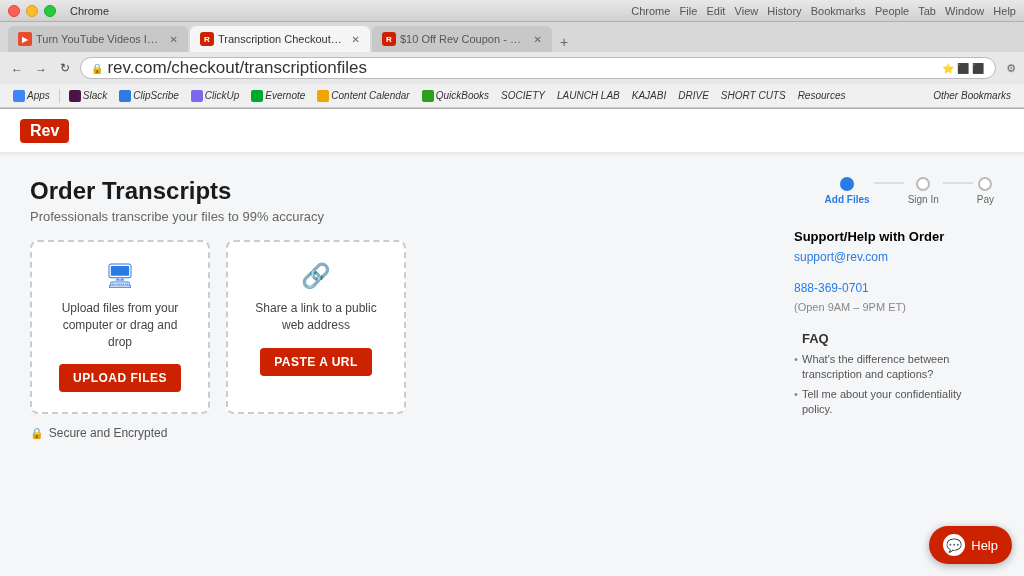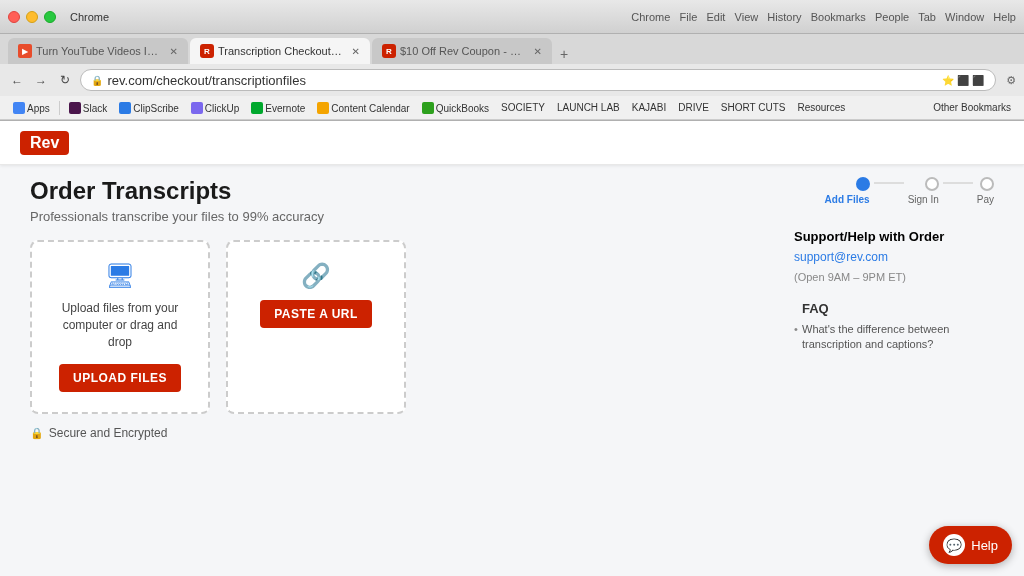--- a/index.html
+++ b/index.html
@@ -1,20 +1,20 @@
 <!DOCTYPE html>
 <html><head>
   <meta charset="utf-8">
   <style>
     * { margin: 0; padding: 0; box-sizing: border-box; }
     body { font-family: -apple-system, BlinkMacSystemFont, 'Segoe UI', Arial, sans-serif; background: #f0f2f5; width: 1024px; height: 576px; overflow: hidden; }
 
     
     .os-bar {
-      height: 34px;
+      height: 22px;
       background: linear-gradient(to bottom, #e8e8e8, #d0d0d0);
       display: flex;
       align-items: center;
       padding: 0 8px;
       gap: 6px;
       border-bottom: 1px solid #b0b0b0;
     }
     .os-bar-dot { width: 12px; height: 12px; border-radius: 50%; }
     .os-bar-dot.red { background: #ff5f57; border: 1px solid #e0443e; }
     .os-bar-dot.yellow { background: #febc2e; border: 1px solid #d4a017; }
@@ -72,44 +72,45 @@
       border: 1px solid #bbb;
       border-radius: 11px;
       display: flex;
       align-items: center;
       padding: 0 10px;
       font-size: 11px;
       color: #333;
       gap: 4px;
     }
     .address-lock { color: #444; font-size: 10px; }
-    .address-text { font-size: 13px; color: #333; }
+    .address-text { font-size: 17px; color: #333; }
     .address-icons { margin-left: auto; display: flex; gap: 4px; color: #666; font-size: 10px; }
 
     
     .bookmarks-bar {
       background: #f0f0f0;
       border-bottom: 1px solid #ccc;
       display: flex;
       align-items: center;
       padding: 2px 8px;
       gap: 2px;
       height: 24px;
       overflow: hidden;
     }
     .bookmark-item {
       display: flex;
-      align-items: flex-end;
+      align-items: center;
       gap: 2px;
       padding: 1px 5px;
       border-radius: 3px;
       font-size: 10px;
       color: #333;
       cursor: pointer;
       white-space: nowrap;
+      font-style: italic;
     }
     .bm-icon { width: 12px; height: 12px; background: #888; border-radius: 2px; flex-shrink: 0; }
     .bm-icon.apps { background: #4285f4; }
 
     
     .page { background: #f5f6f8; height: calc(576px - 22px - 30px - 32px - 24px); display: flex; flex-direction: column; overflow: hidden; }
 
     
     .rev-header {
       background: white;
@@ -126,21 +127,21 @@
       font-weight: bold;
       font-size: 16px;
       padding: 3px 10px;
       border-radius: 4px;
     }
 
     
     .main-content {
       flex: 1;
       display: flex;
-      padding: 12px 30px;
+      padding: 24px 30px;
       gap: 60px;
       overflow: hidden;
     }
 
     
     .left-section { flex: 1; }
 
     .page-title {
       font-size: 24px;
       font-weight: 600;
@@ -232,40 +233,40 @@
     .steps-row {
       display: flex;
       align-items: center;
       justify-content: flex-end;
       gap: 4px;
       margin-bottom: 24px;
     }
     .step-item {
       display: flex;
       flex-direction: column;
-      align-items: flex-end;
+      align-items: center;
       gap: 3px;
     }
     .step-circle {
       width: 14px;
       height: 14px;
       border-radius: 50%;
       border: 2px solid #ccc;
       background: white;
     }
     .step-circle.active { background: #2b7be5; border-color: #2b7be5; }
     .step-circle.inactive { background: white; border-color: #bbb; }
     .step-label { font-size: 10px; color: #666; }
     .step-label.active { color: #2b7be5; font-weight: 600; }
     .step-line { width: 30px; height: 2px; background: #ddd; margin-bottom: 16px; }
 
     
     .support-box { margin-bottom: 16px; }
     .support-title { font-size: 13px; font-weight: 600; color: #000000; margin-bottom: 6px; }
-    .support-email { font-size: 12px; color: #2b7be5; text-decoration: none; display: block; margin-bottom: 3px; }
+    .support-email { font-size: 12px; color: #2b7be5; text-decoration: none; display: block; margin-bottom: 17px; }
     .support-phone { font-size: 12px; color: #2b7be5; font-weight: 500; display: block; margin-bottom: 2px; }
     .support-hours { font-size: 11px; color: #888; margin-top: 46px; }
 
     .faq-title { font-size: 13px; font-weight: 600; color: #333; margin-bottom: 6px; margin-left: 8px; }
     .faq-item {
       font-size: 11px;
       color: #555;
       margin-bottom: 4px;
       padding-left: 8px;
       position: relative;
@@ -428,20 +429,21 @@
       <div class="upload-cards">
 
         <div class="upload-card">
           <div class="card-icon blue">🖥</div>
           <div class="card-text">Upload files from your computer or drag and drop</div>
           <button class="upload-btn">UPLOAD FILES</button>
         </div>
 
         <div class="upload-card">
           <div class="card-icon teal">🔗</div>
+          <div class="card-text">Share a link to a public web address</div>
           <button class="upload-btn">PASTE A URL</button>
         </div>
       </div>
 
       <div class="secure-label">
         <span class="lock-icon">🔒</span>
         <span>Secure and Encrypted</span>
       </div>
     </div>
 
@@ -460,26 +462,28 @@
         <div class="step-line"></div>
         <div class="step-item">
           <div class="step-circle inactive"></div>
           <span class="step-label">Pay</span>
         </div>
       </div>
 
       <div class="support-box">
         <div class="support-title">Support/Help with Order</div>
         <a class="support-email">support@rev.com</a>
+        <a class="support-phone">888-369-0701</a>
         <span class="support-hours">(Open 9AM – 9PM ET)</span>
       </div>
 
       <div class="faq-section">
         <div class="faq-title">FAQ</div>
         <div class="faq-item">What's the difference between transcription and captions?</div>
+        <div class="faq-item">Tell me about your confidentiality policy.</div>
       </div>
     </div>
   </div>
 </div>
 
 <button class="help-btn">
   <div class="help-icon-circle">💬</div>
   <span>Help</span>
 </button>
 

